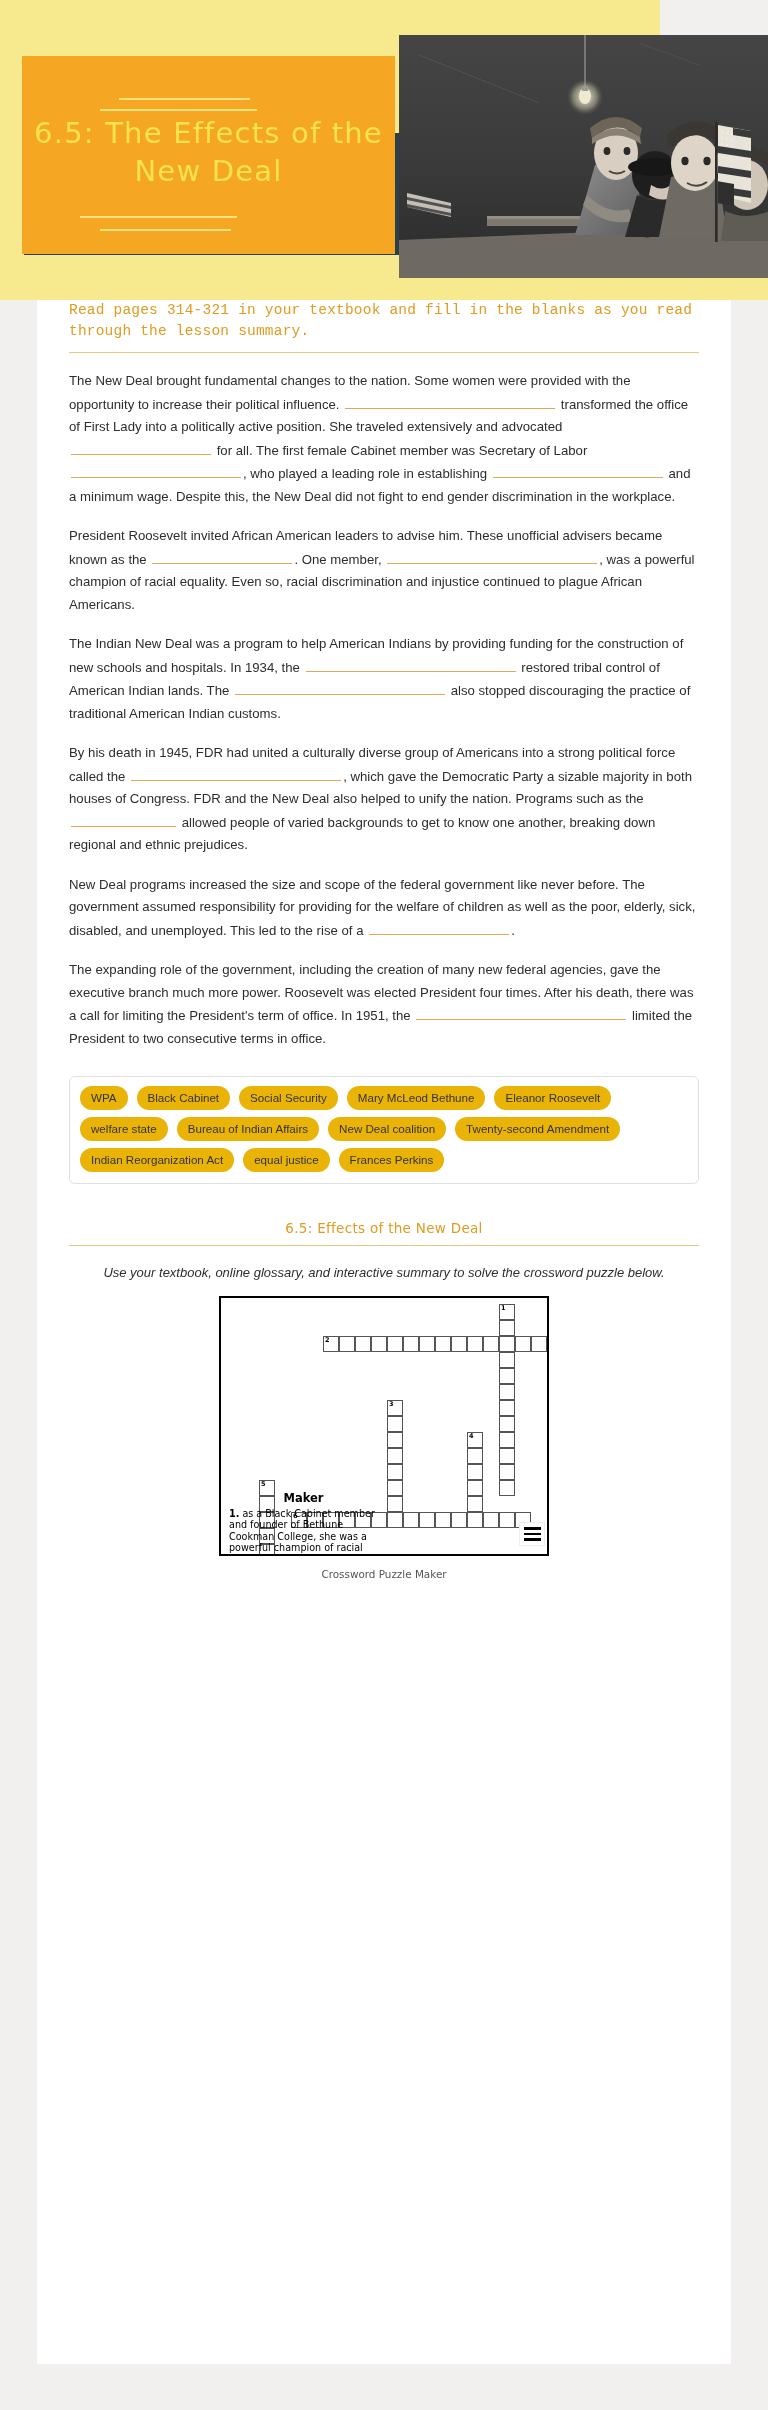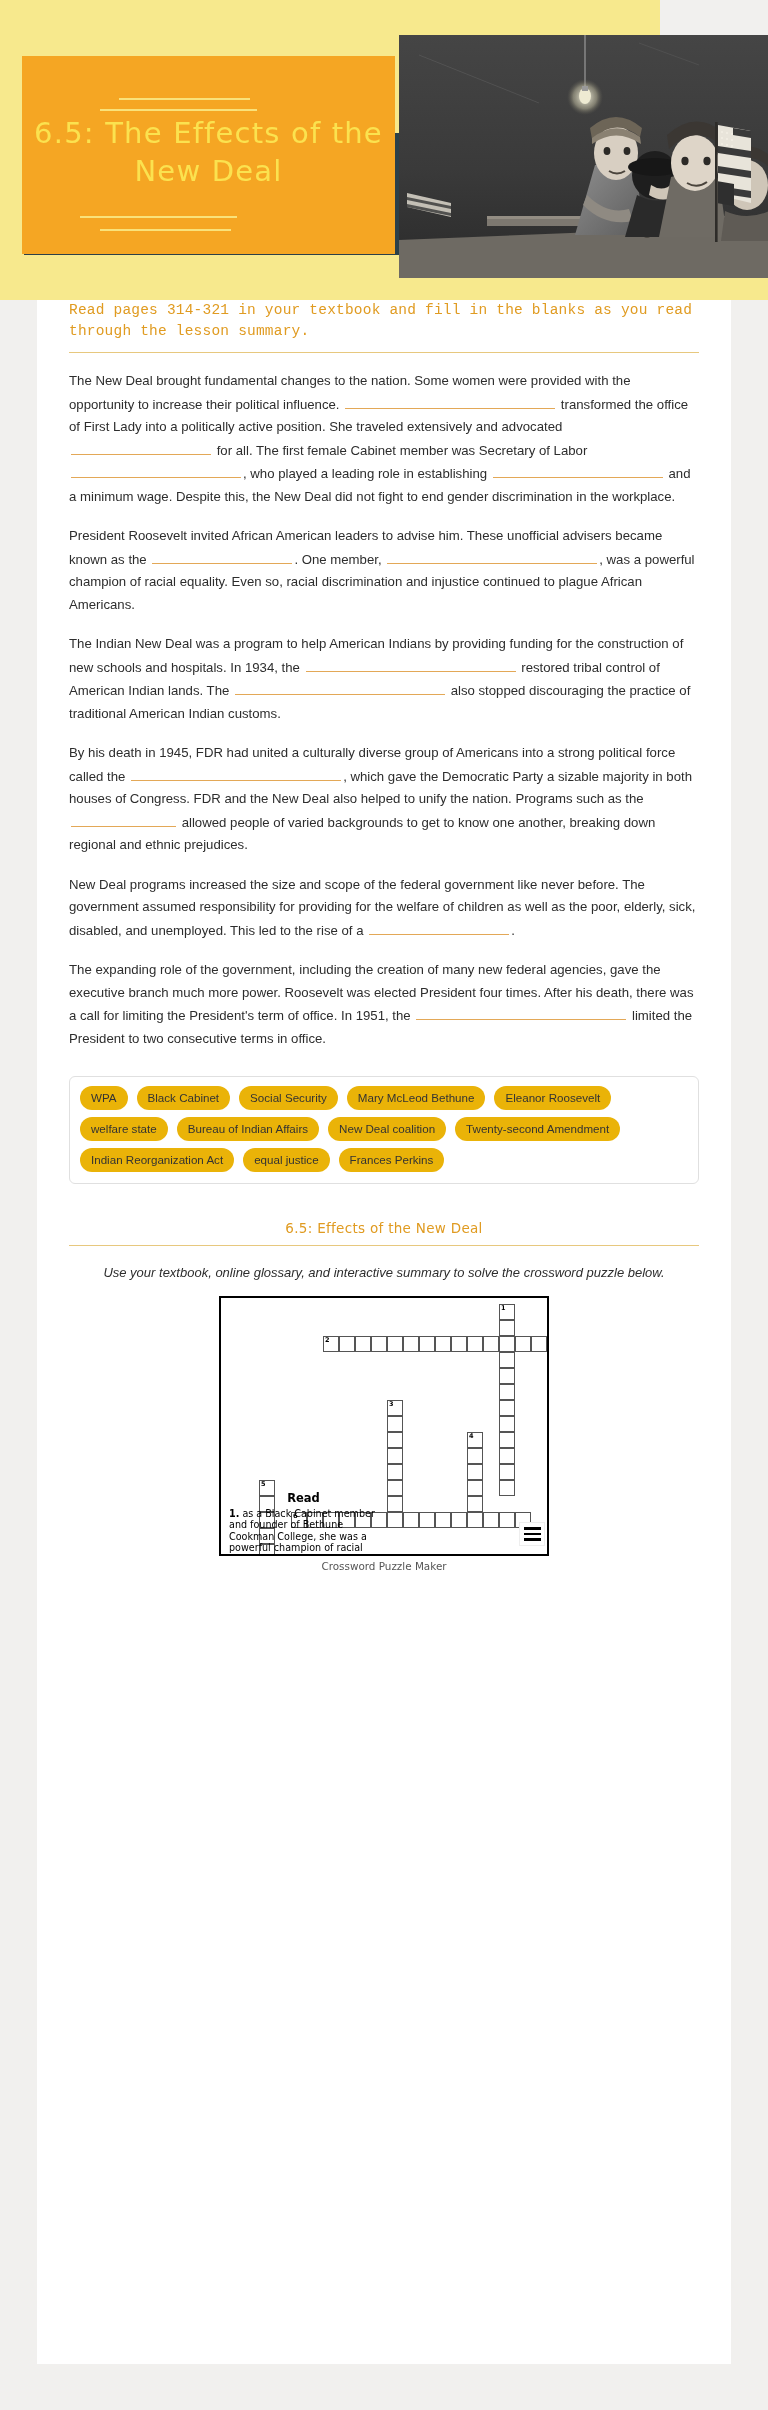--- a/index.html
+++ b/index.html
@@ -231,21 +231,21 @@
     align-items:center;
     gap:3px;
   }
   .scroll-thumb i {
     display:block;
     width:17px; height:2.6px;
     background:#000;
   }
 
   .cw-caption {
-    margin-top:4px;
+    margin-top:12px;
     text-align:center;
     font-size:10.4px;
     color:#555;
     font-family:"DejaVu Sans", sans-serif;
   }
 </style>
 </head>
 <body>
 
 <div class="hero">
@@ -465,21 +465,21 @@
           <div class="cell" style="left: 198px; top: 214px;"></div>
           <div class="cell" style="left: 214px; top: 214px;"></div>
           <div class="cell" style="left: 230px; top: 214px;"></div>
           <div class="cell" style="left: 262px; top: 214px;"></div>
           <div class="cell" style="left: 278px; top: 214px;"></div>
           <div class="cell" style="left: 294px; top: 214px;"></div>
         </div>
 
       <div class="cw-clues">
         <div class="clue-col">
-          <div class="clue-head">Read</div>
+          <div class="clue-head">Maker</div>
           <div id="down-list">
               <div class="clue-item"><b>1.</b><span> as a Black Cabinet member and founder of Bethune Cookman College, she was a powerful champion of racial equality.</span></div>
             </div>
         </div>
       </div>
 
       <div class="scroll-thumb">
         <i></i>
         <i></i>
         <i></i>

